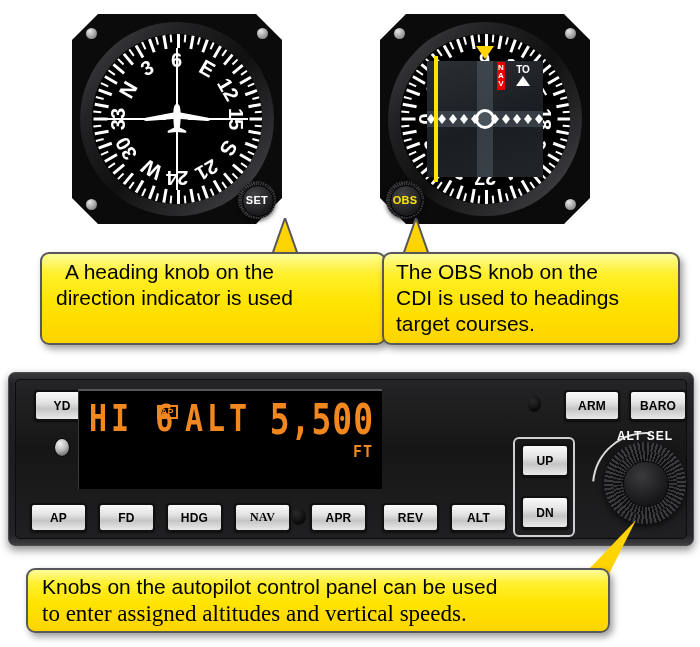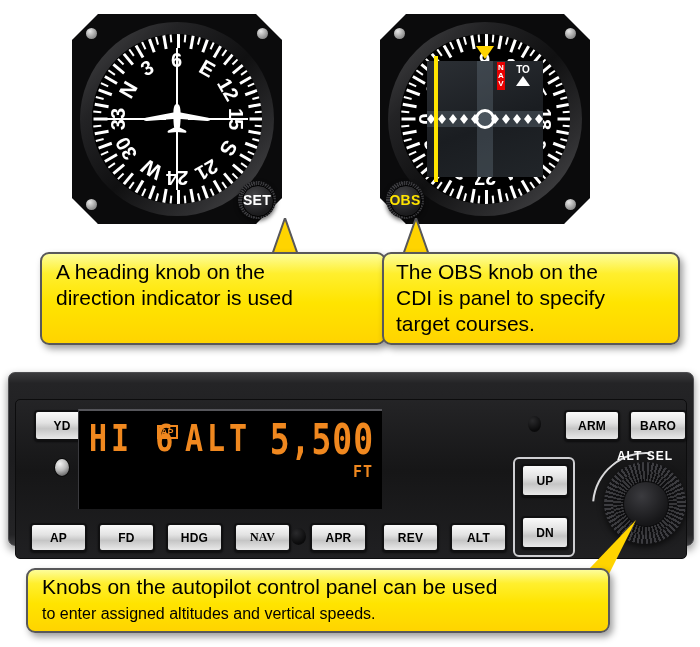--- a/index.html
+++ b/index.html
@@ -77,21 +77,21 @@
     display:flex;align-items:center;justify-content:center;
     z-index:6;
     box-shadow:0 2px 4px rgba(0,0,0,.6);
   }
   .knob-small:before{
     content:"";position:absolute;left:4px;top:4px;width:30px;height:30px;
     border-radius:50%;
     background:radial-gradient(circle at 38% 30%,#454548,#1b1b1d 70%);
     border:1px solid #000;
   }
-  .knob-label{position:relative;z-index:2;font-size:14px;font-weight:bold;letter-spacing:.3px;}
+  .knob-label{position:relative;z-index:2;font-size:11px;font-weight:bold;letter-spacing:.3px;}
 
   
   .cdi-face{
     position:absolute;left:27px;top:27px;width:116px;height:116px;
     background:linear-gradient(160deg,#2b2f34,#1a1d21 55%,#212529);
     z-index:3;
   }
   .cdi-cross-h{position:absolute;left:0;top:50px;width:116px;height:16px;background:rgba(120,135,150,.30);}
   .cdi-cross-v{position:absolute;left:50px;top:0;width:16px;height:116px;background:rgba(120,135,150,.30);}
   .cdi-dots{position:absolute;left:0;top:50%;width:116px;height:10px;transform:translateY(-50%);z-index:5;}
@@ -146,21 +146,20 @@
     background:linear-gradient(180deg,#3a3a3c 0%,#242426 6%,#1d1d1f 50%,#242426 94%,#3e3e40 100%);
     border-radius:7px;
     border:1px solid #4d4d50;
     box-shadow:0 4px 9px rgba(0,0,0,.45);
   }
   .ap-inner{
     position:absolute;left:6px;top:6px;width:670px;height:158px;
     background:linear-gradient(180deg,#242426,#161617 45%,#202022);
     border-radius:5px;
     border:1px solid #0c0c0d;
-    margin-top:20px;
   }
   .lcd{
     position:absolute;left:62px;top:9px;width:303px;height:98px;
     background:#000;
     border-top:2px solid #55555a;
     border-left:1px solid #3a3a3e;
     box-shadow:inset 0 0 9px rgba(0,0,0,1);
   }
   .seg{
     font-family:"DejaVu Sans Mono",monospace;
@@ -535,30 +534,30 @@
 
     <div class="knob-small" style="left:6px;top:167px;">
       <div class="knob-label" style="color:#ffe400;">OBS</div>
     </div>
   </div>
 
   <svg class="leader" style="left:255px;top:218px;" width="60" height="44">
     <polygon points="30,0 44,40 16,40" fill="#ffd400" stroke="#58585a" stroke-width="2"></polygon>
   </svg>
   <div class="callout" style="left:40px;top:252px;width:318px;height:84px;padding:5px 10px 0 14px;">
-    <p style="font-size:21px;line-height:26px;">A heading knob on the</p>
+    <p style="font-size:21px;line-height:26px;margin-left:9px;">A heading knob on the</p>
     <p style="font-size:21px;line-height:26px;">direction indicator is used</p>
   </div>
 
   <svg class="leader" style="left:390px;top:218px;" width="60" height="44">
     <polygon points="26,0 40,40 12,40" fill="#ffd400" stroke="#58585a" stroke-width="2"></polygon>
   </svg>
   <div class="callout" style="left:382px;top:252px;width:272px;height:84px;padding:5px 10px 0 12px;">
     <p style="font-size:21px;line-height:26px;">The OBS knob on the</p>
-    <p style="font-size:21px;line-height:26px;">CDI is panel to specify</p>
+    <p style="font-size:21px;line-height:26px;">CDI is used to headings</p>
     <p style="font-size:21px;line-height:26px;"> target courses.</p>
   </div>
 
   <div class="ap-panel">
     <div class="ap-inner">
 
       <div class="btn" style="left:18px;top:10px;width:52px;height:27px;">YD</div>
 
       <div class="led" style="left:38px;top:58px;"></div>
 
@@ -594,16 +593,16 @@
       <div class="knob-big"></div>
 
     </div>
   </div>
 
   <svg class="leader" style="left:590px;top:520px;" width="60" height="62">
     <polygon points="46,0 16,60 0,48" fill="#ffd400" stroke="#58585a" stroke-width="0"></polygon>
   </svg>
   <div class="callout" style="left:26px;top:568px;width:556px;height:58px;padding:3px 10px 0 14px;">
     <p style="font-size:21px;line-height:27px;">Knobs on the autopilot control panel can be used</p>
-    <p style="font-size:16px;line-height:27px;">to enter assigned altitudes and vertical speeds.</p>
+    <p style="font-size:23px;line-height:27px;font-family:Liberation Serif, serif;">to enter assigned altitudes and vertical speeds.</p>
   </div>
 
 </div>
 
 </body></html>

